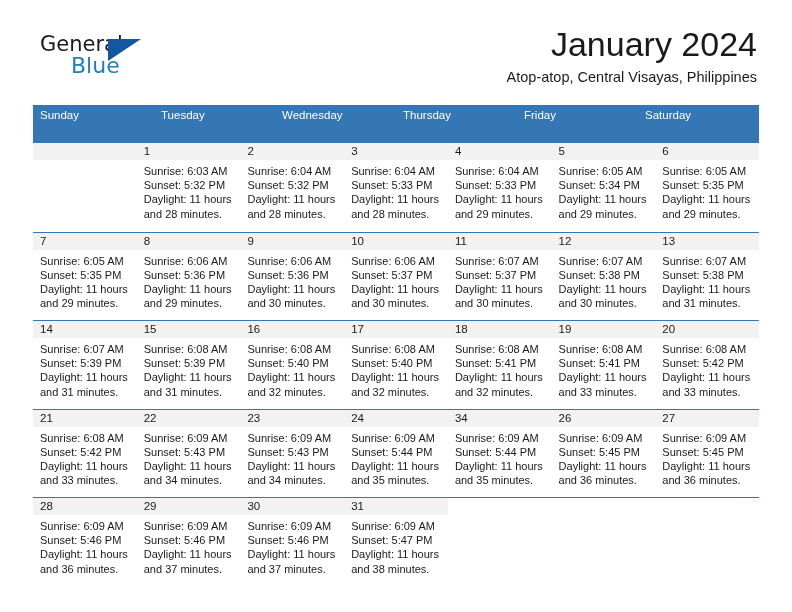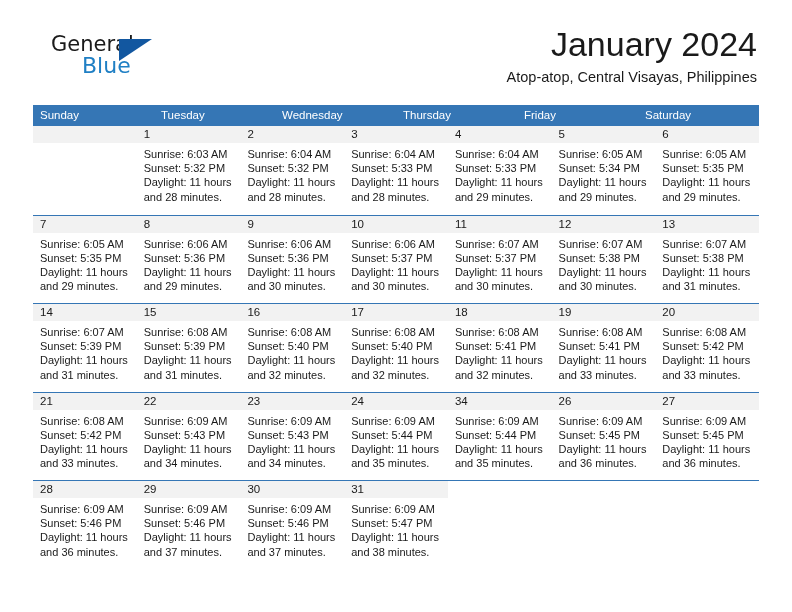--- a/index.html
+++ b/index.html
@@ -17,21 +17,21 @@
   .page {
     position: relative;
     width: 792px;
     height: 612px;
     box-sizing: border-box;
   }
 
   
   .top {
     position: absolute;
-    left: 51px;
+    left: 40px;
     top: 28px;
     right: 35px;
     height: 70px;
   }
   .logo {
     position: absolute;
     left: 0;
     top: 4px;
     width: 130px;
     height: 52px;
@@ -91,21 +91,21 @@
   
   .calendar {
     position: absolute;
     left: 33px;
     top: 105px;
     width: 726px;
   }
   .cal-head {
     display: flex;
     background: #3576b5;
-    height: 21px;
+    height: 38px;
   }
   .cal-head .hcell {
     flex: 1 1 0;
     color: #ffffff;
     font-size: 11.5px;
     line-height: 21px;
     padding-left: 7px;
     box-sizing: border-box;
     white-space: nowrap;
     overflow: hidden;

